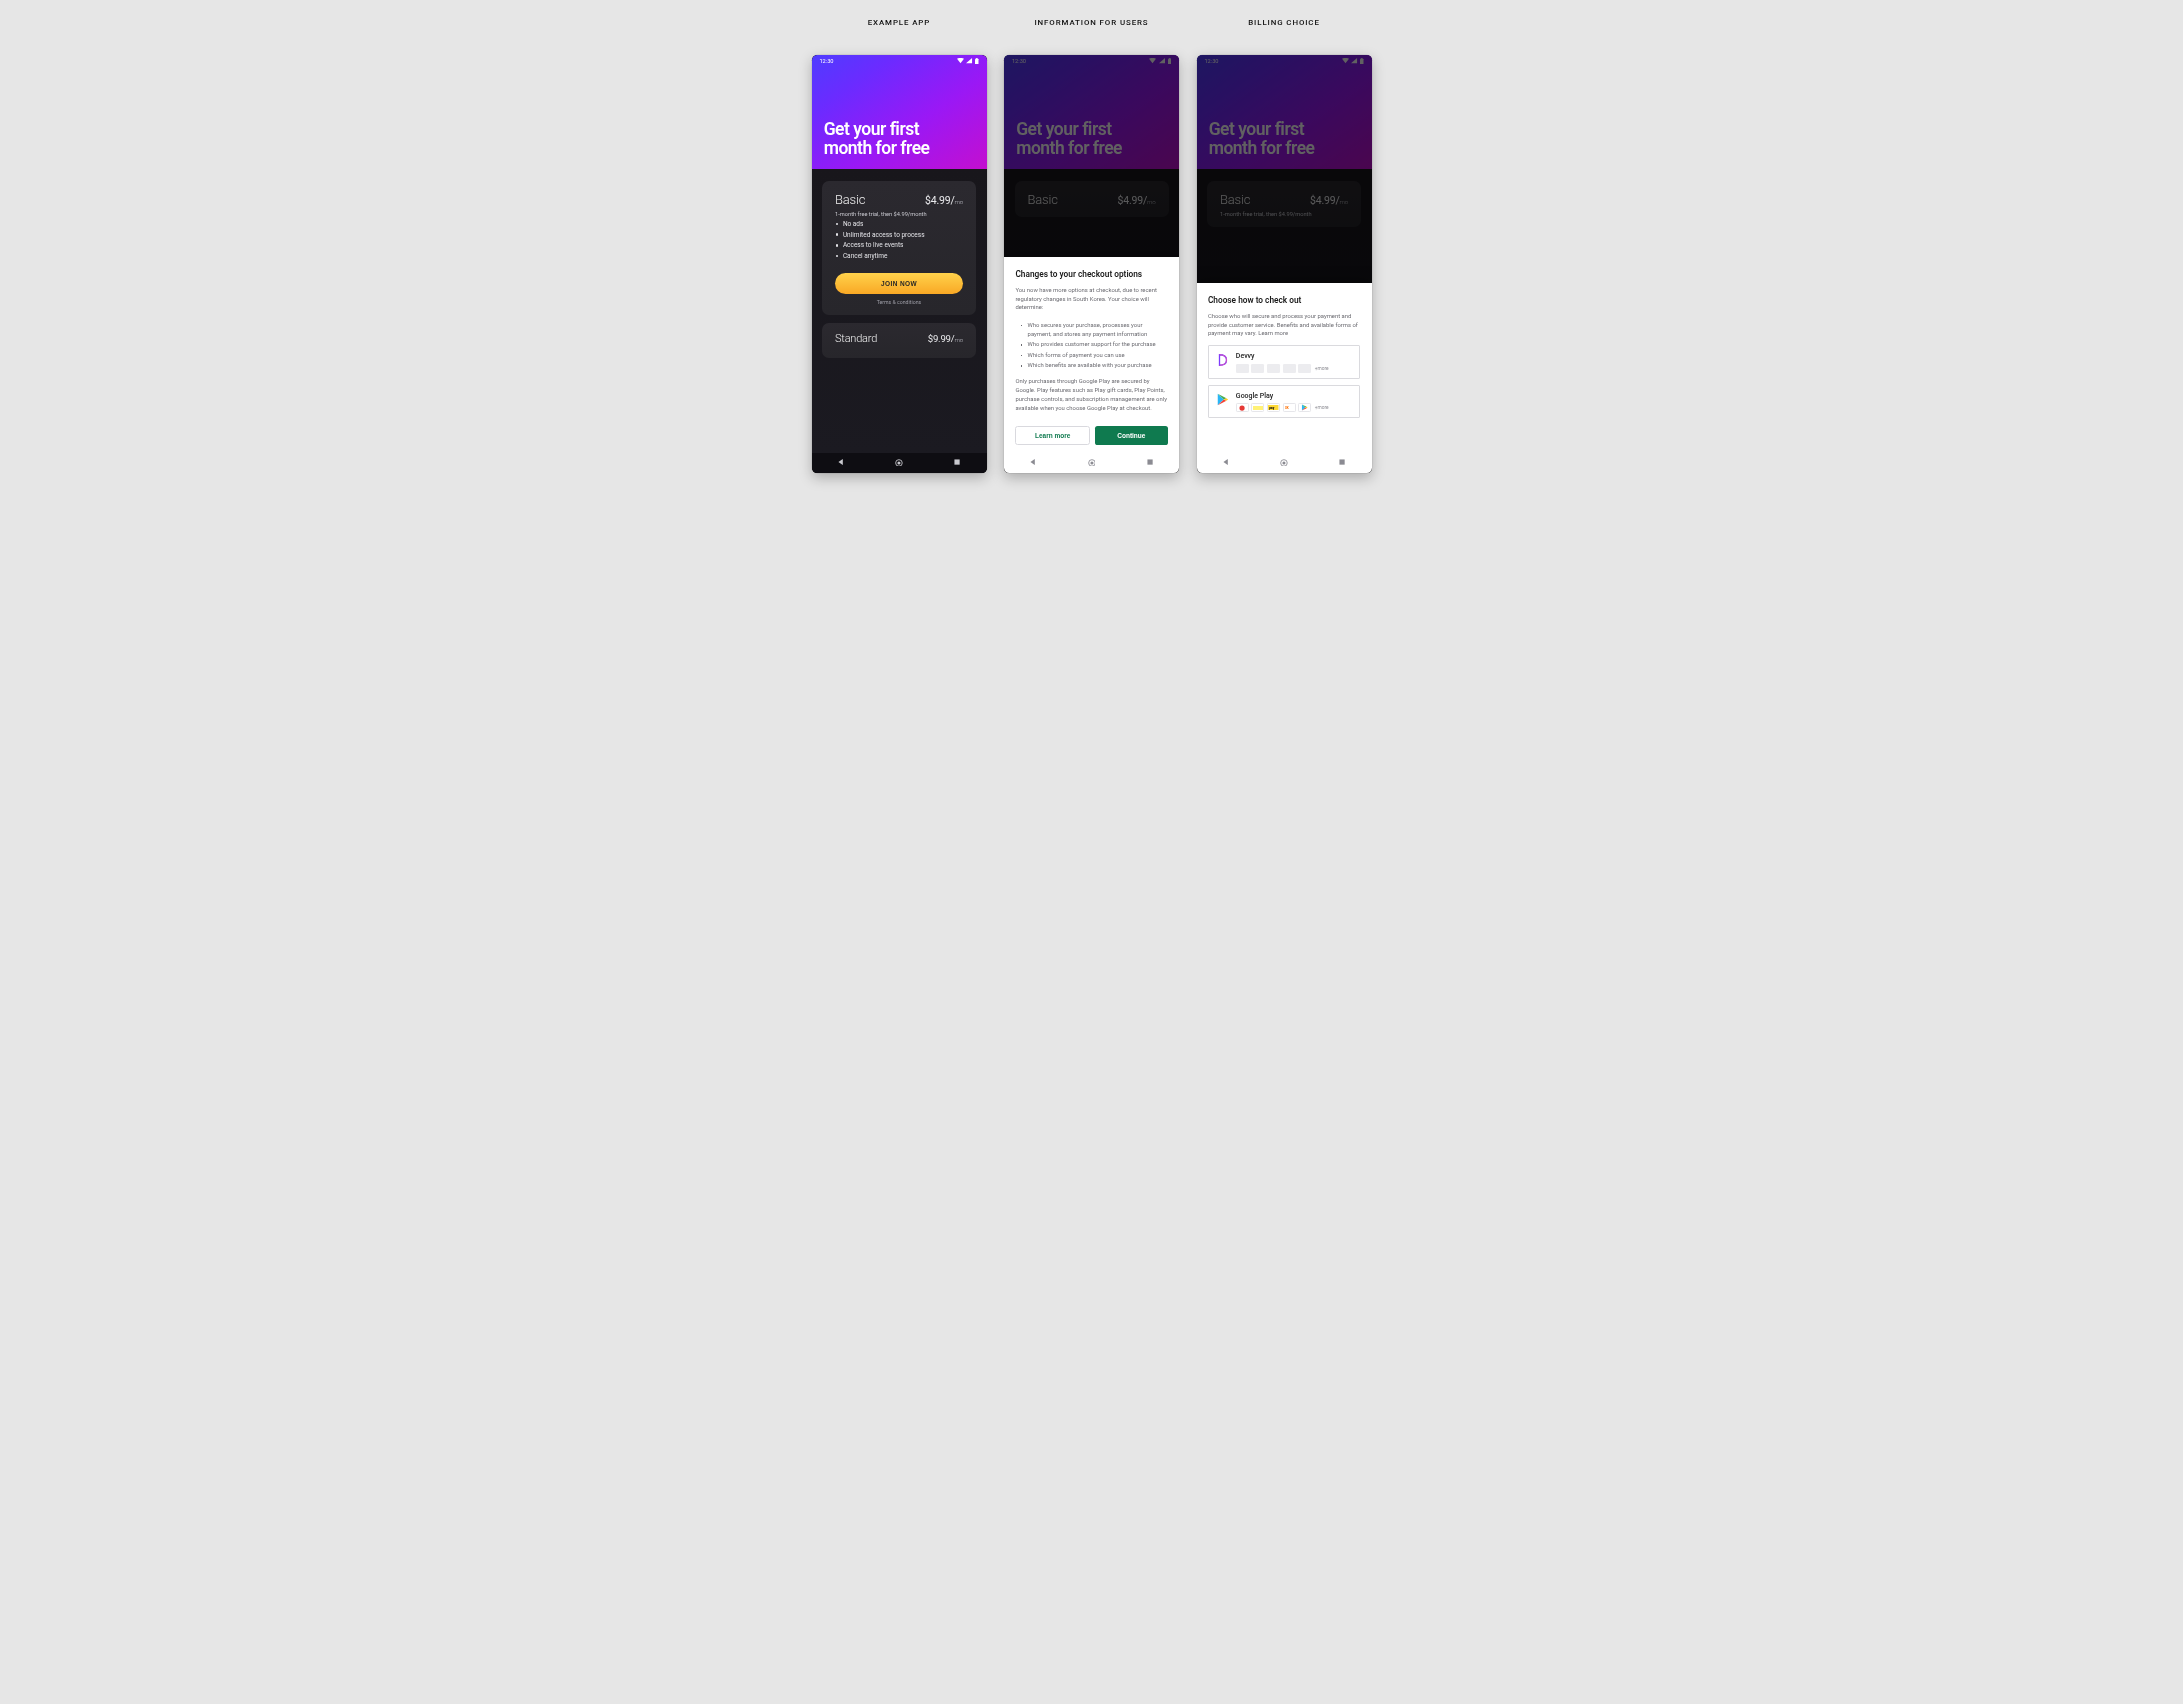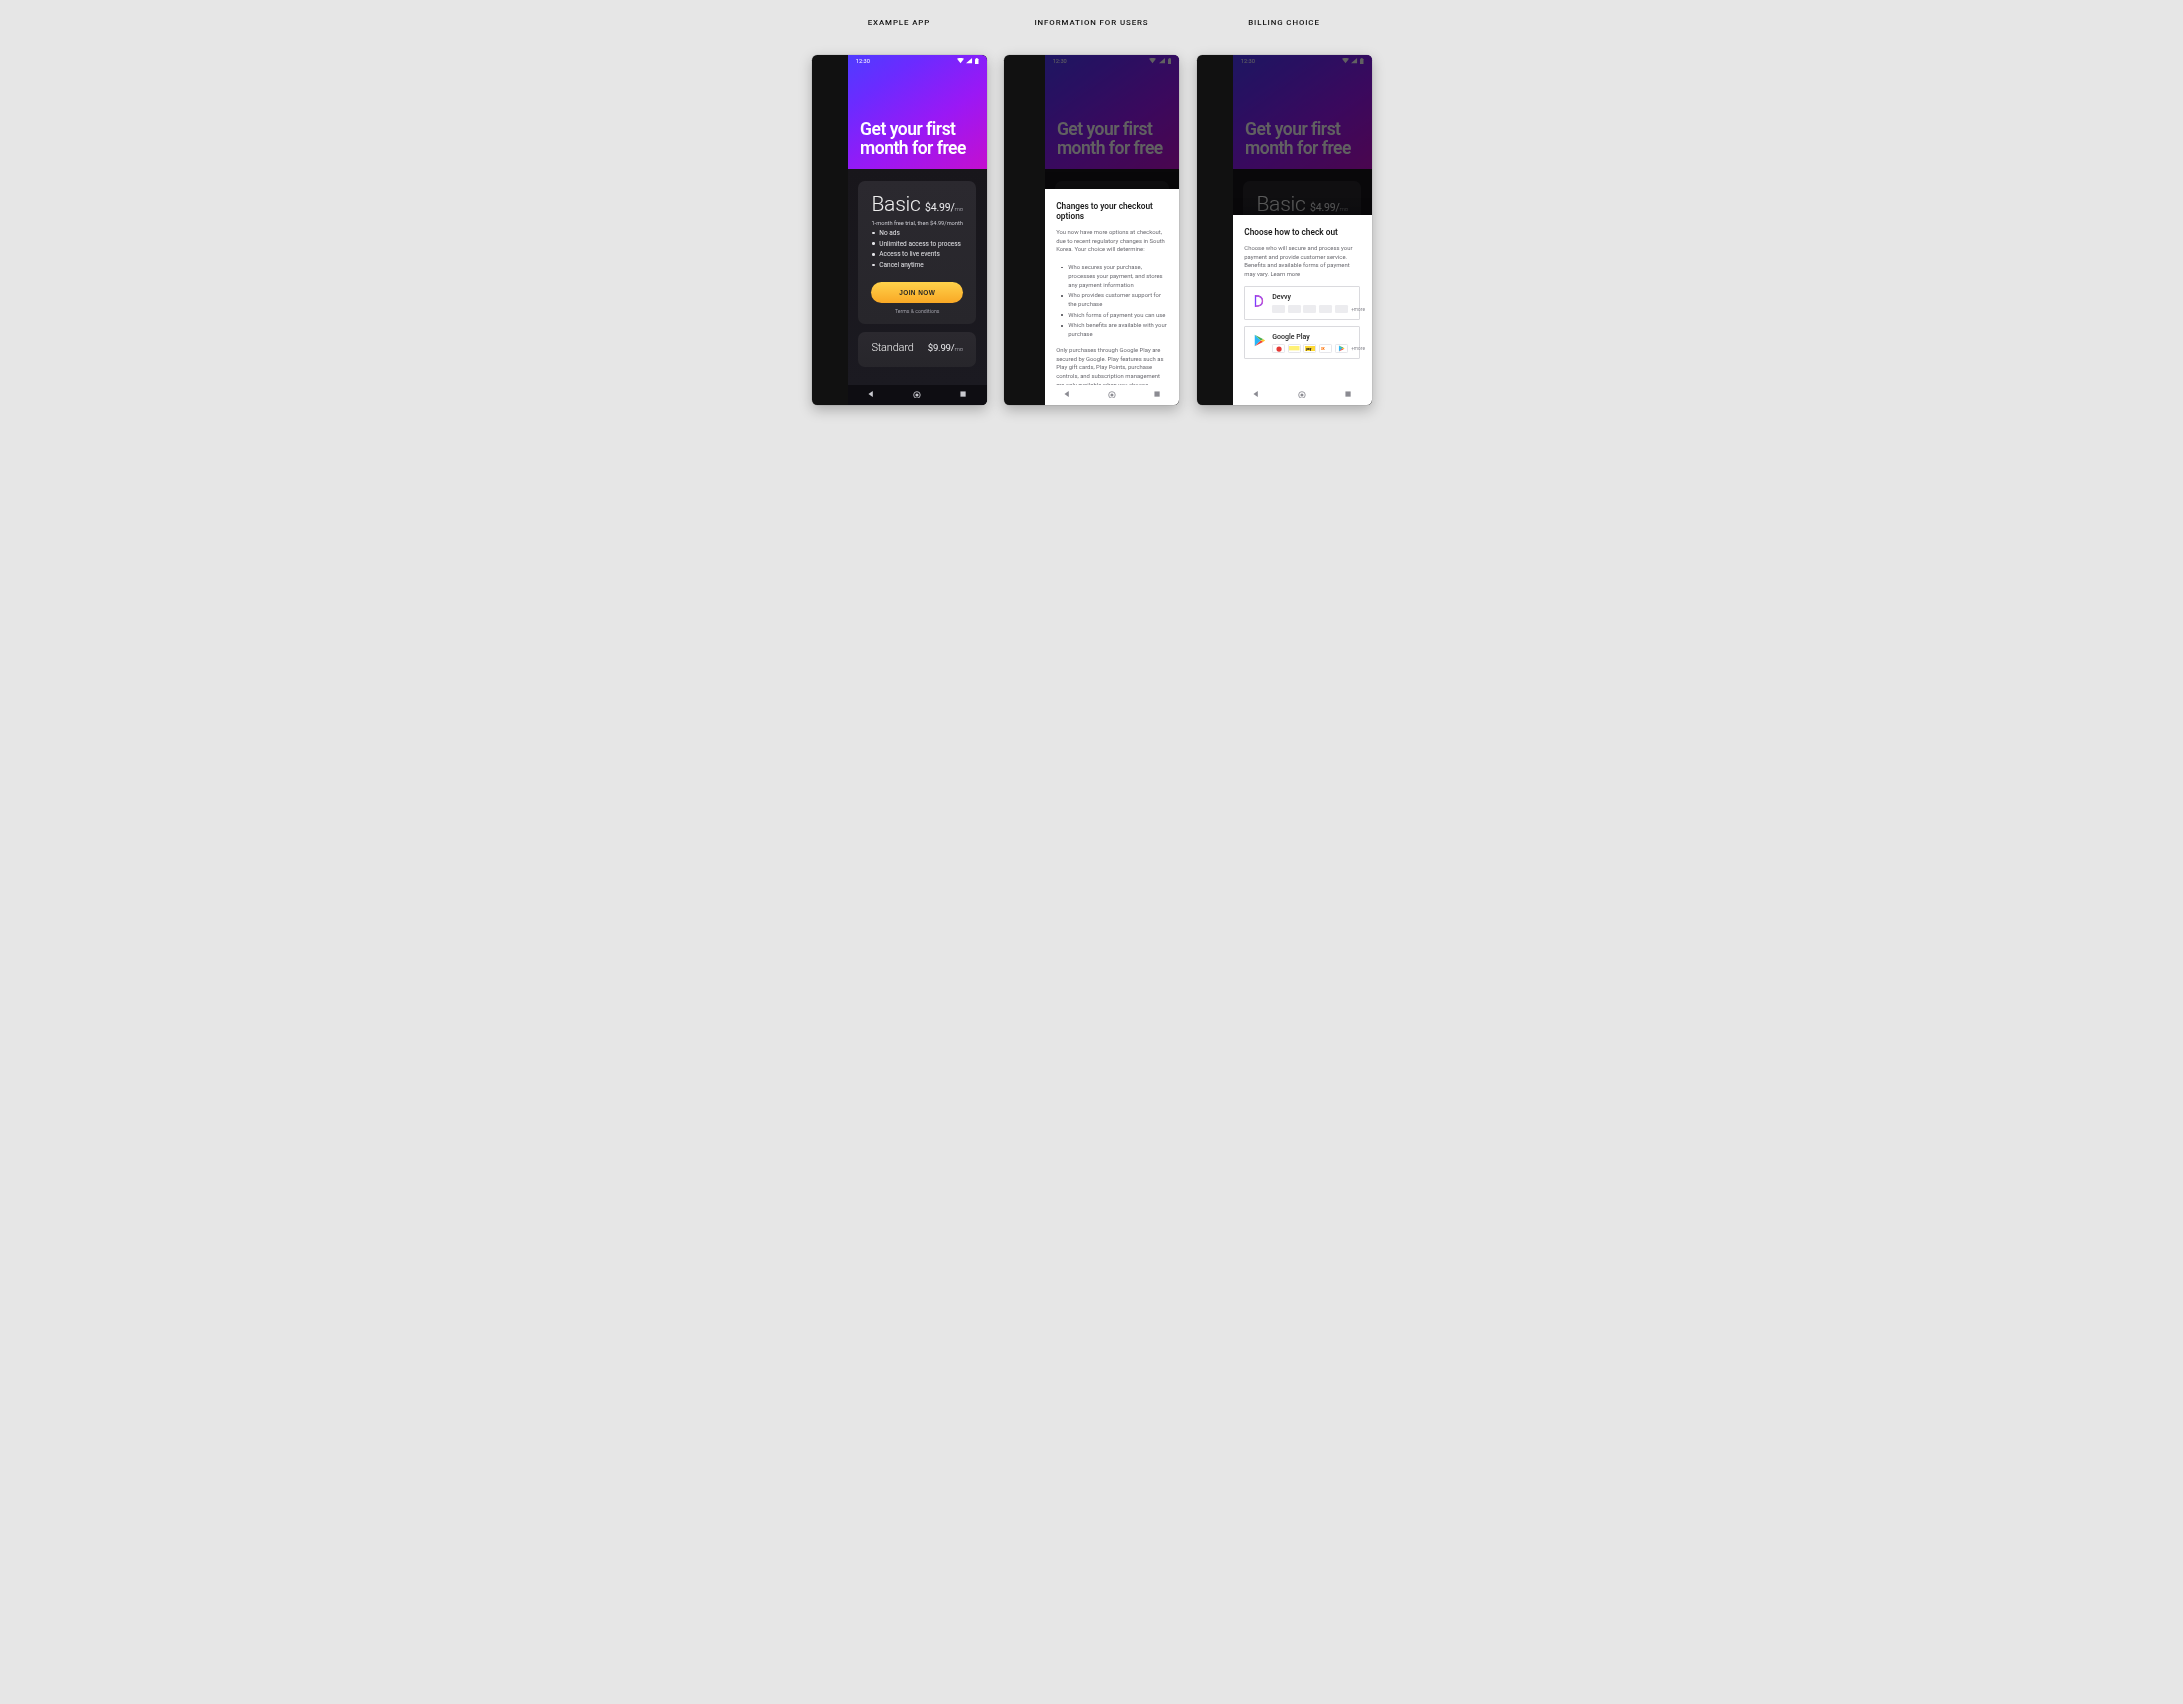--- a/index.html
+++ b/index.html
@@ -17,25 +17,25 @@
     gap: 17.5px;
     align-items: flex-start;
   }
   .col { display: flex; flex-direction: column; align-items: center; gap: 28px; }
   .col-title {
     font-size: 7.9px; letter-spacing: 0.9px; color: #111; font-weight: 500;
   }
 
   
   .phone {
-    width: 175px; height: 350px;
+    width: 175px; height: 418px;
     background: #111; border-radius: 5.2px;
     position: relative; overflow: hidden;
     box-shadow: 0 4.4px 13px rgba(0,0,0,.25), 0 0 0 0.4px rgba(0,0,0,.12);
-    display: flex; flex-direction: column; align-items: flex-end;
+    display: flex; flex-direction: column;
   }
   .screen {
     flex: 1; position: relative; overflow: hidden; background: #1a161a;
     display: flex; flex-direction: column;
   }
 
   
   .status {
     position: absolute; top: 0; left: 0; right: 0; height: 13px;
     display: flex; align-items: center; justify-content: space-between;
@@ -61,21 +61,21 @@
     padding: 12.2px 10.5px 0;
     display: flex; flex-direction: column; gap: 8.7px;
     overflow: hidden;
   }
   .card {
     background: linear-gradient(#2b292f, #27262b);
     border-radius: 7px; padding: 11.4px 13px 9.6px;
     color: #e6e6e6;
   }
   .card .head { display: flex; justify-content: space-between; align-items: baseline; }
-  .card .head .name { font-size: 21px; font-weight: 300; color: #eee; letter-spacing: -0.2px; }
+  .card .head .name { font-size: 13px; font-weight: 300; color: #eee; letter-spacing: -0.2px; }
   .card .head .price { font-size: 10.5px; font-weight: 400; color: #eaeaed; letter-spacing: -0.2px; }
   .card .head .price .per { font-size: 6.1px; color: #bdbdc5; font-weight: 300; }
   .card .sub { color: #c8c8cf; font-size: 5.7px; margin-top: 4.4px; }
   .card ul { list-style: none; margin: 1px 0 0; }
   .card ul li { color: #e3e3e7; font-size: 6.5px; margin: 2.6px 0; display: flex; align-items: center; gap: 4.4px; }
   .card ul li:before { content: ""; width: 2.6px; height: 2.6px; border-radius: 50%; background: #e3e3e7; display: inline-block; margin-left: 0.9px; }
   .card .cta {
     margin-top: 10.5px; height: 21px; border-radius: 12.2px; border: none;
     background: linear-gradient(#ffd24b, #f9a825);
     color: #262626; font-weight: 800; letter-spacing: 0.4px; font-size: 6.5px;

